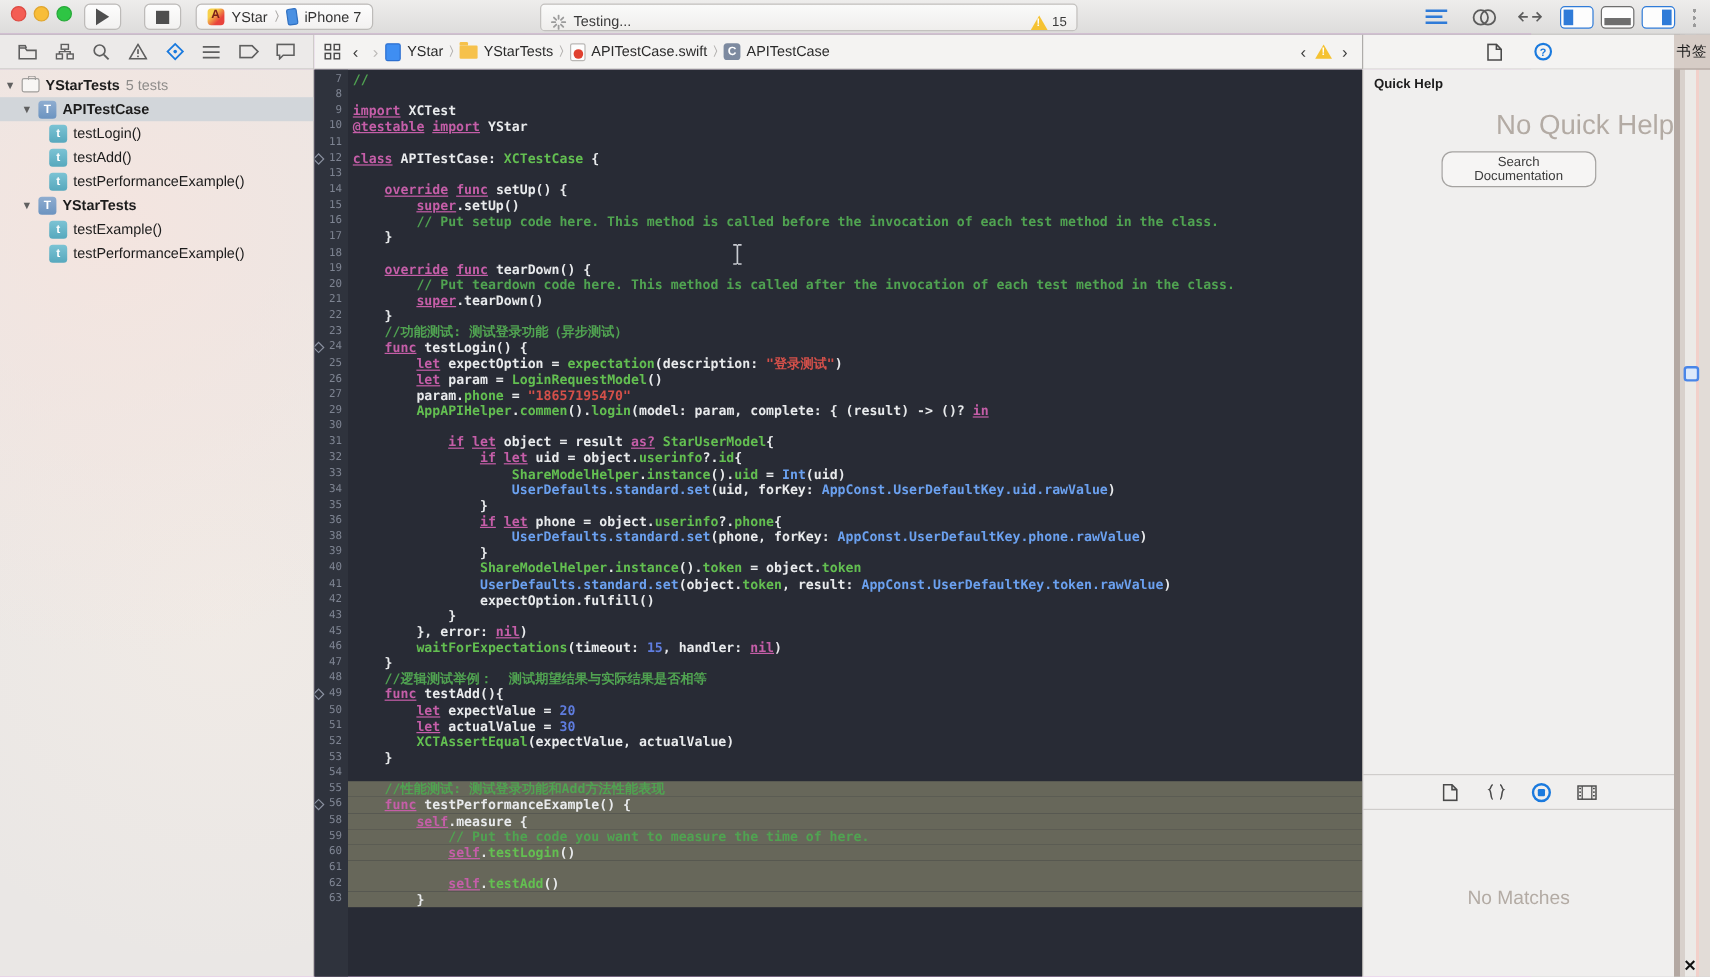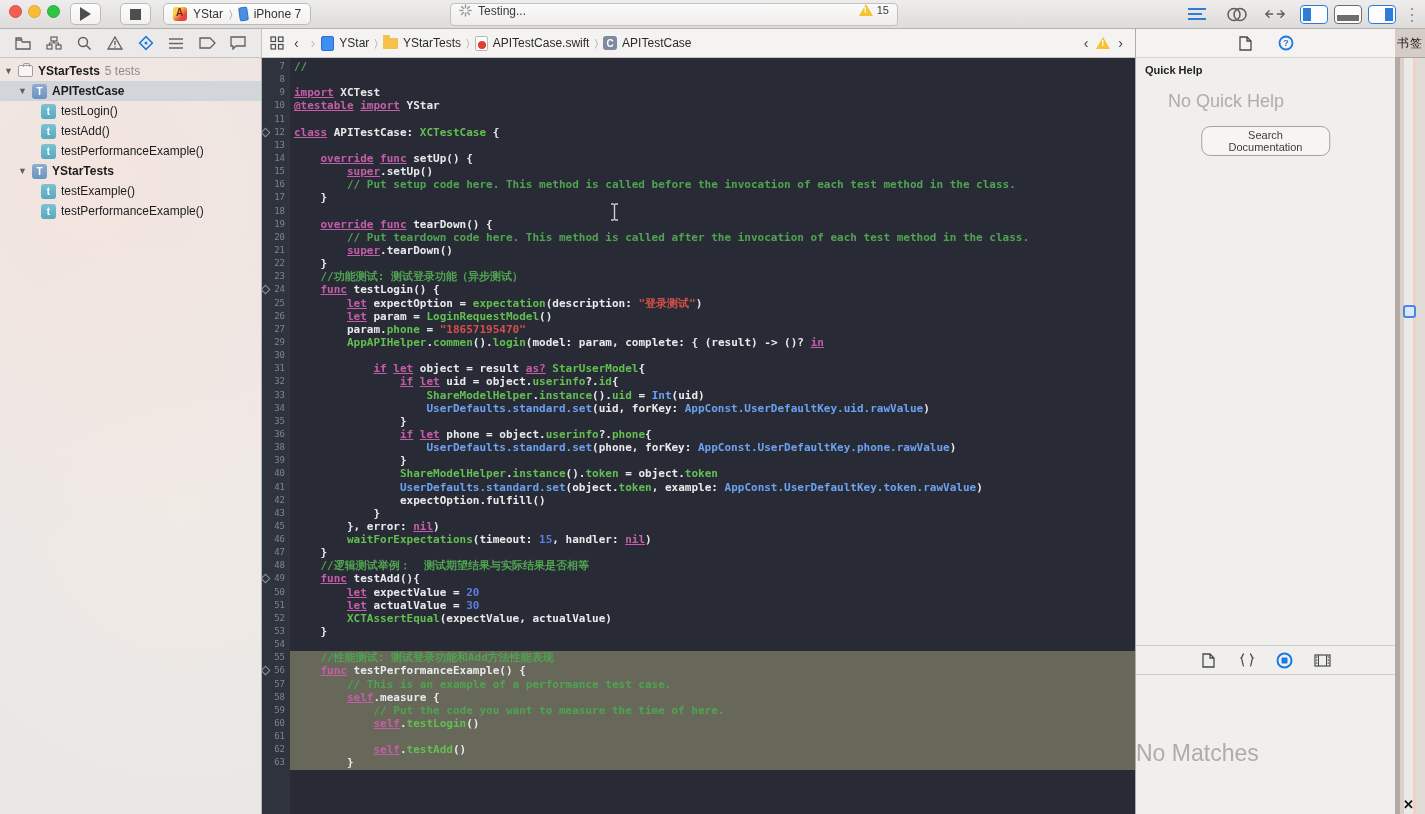--- a/index.html
+++ b/index.html
@@ -18,21 +18,21 @@
     font-size:12px; color:#333; }
   .play-tri { width:0; height:0; border-left:11px solid #4e4e4e; border-top:7px solid transparent; border-bottom:7px solid transparent; }
   .stop-sq { width:11px; height:11px; background:#4e4e4e; }
   .sch-sep { color:#a9a7a5; font-size:11px; }
   .appicon { width:14px; height:14px; border-radius:3px;
     background:linear-gradient(135deg,#f7d04a 30%,#e8433c 70%); display:inline-block; position:relative; }
   .appicon:after{ content:"A"; position:absolute; left:3px; top:0px; font-size:10px; font-weight:bold; color:#7a1f1a; }
   .phoneicon { width:9px; height:14px; border-radius:2px; background:#4a90e2; border:1px solid #2f6fc0; display:inline-block; transform:rotate(-8deg); }
   #status-display { position:absolute; left:450px; top:3px; width:448px; height:23px;
     background:linear-gradient(#fafafa,#efeeec); border:1px solid #c3c1bf; border-radius:4px;
-    display:flex; align-items:flex-start; padding:0 8px; font-size:12px; color:#3a3a3a; }
+    display:flex; align-items:flex-end; padding:0 8px; font-size:12px; color:#3a3a3a; }
   .spinner { width:13px; height:13px; margin-right:6px; }
   .spinner line{ stroke:#9b9b9b; stroke-width:1.6; stroke-linecap:round;}
   #status-warn { margin-left:auto; display:flex; align-items:center; gap:4px; font-size:11px; color:#3a3a3a; }
   .warn-tri { width:0; height:0; border-left:7px solid transparent; border-right:7px solid transparent;
     border-bottom:12px solid #f5c231; position:relative; display:inline-block; }
   .warn-tri:after{ content:"!"; position:absolute; left:-2px; top:1px; color:#fff; font-size:9px; font-weight:bold; }
   .ed-mode { position:absolute; top:6px; width:22px; height:17px; }
   .view-btn { position:absolute; top:5px; width:28px; height:19px; border-radius:4px; background:#fdfdfd; }
   .dots3 { position:absolute; left:1410px; top:7px; width:4px; height:16px;
     background:radial-gradient(circle 1.5px at 2px 2px,#9a9a9a 98%,transparent), radial-gradient(circle 1.5px at 2px 8px,#9a9a9a 98%,transparent), radial-gradient(circle 1.5px at 2px 14px,#9a9a9a 98%,transparent); }
@@ -87,26 +87,26 @@
   .code-line.sel .ct { background:#67675a; }
   .tk-k{color:#c55ea8;text-decoration:underline;} .tk-c{color:#50a351;} .tk-t{color:#63bf51;}
   .tk-f{color:#6ba1f0;} .tk-n{color:#5f7de0;} .tk-s{color:#d4504a;} .tk-p{color:#e8eaec;}
   .dmark { position:absolute; left:0px; top:3px; width:7px; height:7px; border:1px solid #8b91a0; transform:rotate(45deg); background:#2f333d; }
   #ibeam { position:absolute; left:348px; top:145px; }
 
   
   #inspector { position:absolute; left:1135px; top:58px; width:260px; height:756px; background:#f0efee;
     border-left:1px solid #aeacaa; }
   #qh-title { position:absolute; left:9px; top:6px; font-size:11px; font-weight:bold; color:#1d1d1d; }
-  #no-qh { position:absolute; left:0; top:33px; width:100%; text-align:left; font-size:18px; color:#b3aba4;padding-left:32px; }
+  #no-qh { position:absolute; left:0; top:33px; width:100%; text-align:right; font-size:23px; color:#b3aba4;padding-left:32px; }
   #search-doc { position:absolute; left:50%; transform:translateX(-50%); top:68px; font-size:11px; color:#3c3c3c;
     background:#f6f5f4; border:1px solid #a5a3a1; border-radius:9px; padding:2px 10px; }
   #lib-bar { position:absolute; left:0; top:587px; width:100%; height:30px; border-top:1px solid #cfcdcb;
     border-bottom:1px solid #cfcdcb; display:flex; align-items:center; justify-content:center; gap:20px; }
-  #no-match { position:absolute; left:0; top:682px; width:100%; text-align:left; font-size:23px; color:#b3aba4; }
+  #no-match { position:absolute; left:0; top:682px; width:100%; text-align:center; font-size:16px; color:#b3aba4; }
 
   
   #strip { position:absolute; left:1395px; top:29px; width:30px; height:785px;
     background:linear-gradient(90deg,#b3a8a2 0 5px,#d8d1cc 5px 9px,#eceae7 9px 18px,#f2d0ca 18px 21px,#e2dcd7 21px 30px); }
   #strip-head { position:absolute; left:0; top:0; width:30px; height:29px; background:#d6ccc6;
     border-bottom:1px solid #b0a59f; font-size:12px; color:#1a1a1a; display:flex; align-items:center; justify-content:center; letter-spacing:1px; }
   #strip-ico { position:absolute; left:8px; top:276px; width:13px; height:13px; border:2px solid #4a86e8; border-radius:3px; background:#dce9fb; }
   #strip-close { position:absolute; left:8px; top:768px; font-size:13px; font-weight:bold; color:#111; }
 
   svg { display:block; }
@@ -456,21 +456,21 @@
         <div class="code-line">
           <span class="ln">39</span>
           <span class="ct"><span class="tk-p">                }</span></span>
         </div>
         <div class="code-line">
           <span class="ln">40</span>
           <span class="ct"><span class="tk-p">                </span><span class="tk-t">ShareModelHelper</span><span class="tk-p">.</span><span class="tk-t">instance</span><span class="tk-p">().</span><span class="tk-t">token</span><span class="tk-p"> = object.</span><span class="tk-t">token</span></span>
         </div>
         <div class="code-line">
           <span class="ln">41</span>
-          <span class="ct"><span class="tk-p">                </span><span class="tk-f">UserDefaults.standard.set</span><span class="tk-p">(object.</span><span class="tk-t">token</span><span class="tk-p">, example: </span><span class="tk-f">AppConst.UserDefaultKey.token.rawValue</span><span class="tk-p">)</span></span>
+          <span class="ct"><span class="tk-p">                </span><span class="tk-f">UserDefaults.standard.set</span><span class="tk-p">(object.</span><span class="tk-t">token</span><span class="tk-p">, result: </span><span class="tk-f">AppConst.UserDefaultKey.token.rawValue</span><span class="tk-p">)</span></span>
         </div>
         <div class="code-line">
           <span class="ln">42</span>
           <span class="ct"><span class="tk-p">                expectOption.fulfill()</span></span>
         </div>
         <div class="code-line">
           <span class="ln">43</span>
           <span class="ct"><span class="tk-p">            }</span></span>
         </div>
         <div class="code-line">
@@ -515,24 +515,20 @@
           <span class="ct"></span>
         </div>
         <div class="code-line sel">
           <span class="ln">55</span>
           <span class="ct"><span class="tk-c">    //性能测试: 测试登录功能和Add方法性能表现</span></span>
         </div>
         <div class="code-line sel">
           <span class="ln">56</span>
           <span class="dmark"></span>
           <span class="ct"><span class="tk-p">    </span><span class="tk-k">func</span><span class="tk-p"> testPerformanceExample() {</span></span>
-        </div>
-        <div class="code-line sel">
-          <span class="ln">57</span>
-          <span class="ct"><span class="tk-c">        // This is an example of a performance test case.</span></span>
         </div>
         <div class="code-line sel">
           <span class="ln">58</span>
           <span class="ct"><span class="tk-p">        </span><span class="tk-k">self</span><span class="tk-p">.measure {</span></span>
         </div>
         <div class="code-line sel">
           <span class="ln">59</span>
           <span class="ct"><span class="tk-c">            // Put the code you want to measure the time of here.</span></span>
         </div>
         <div class="code-line sel">

